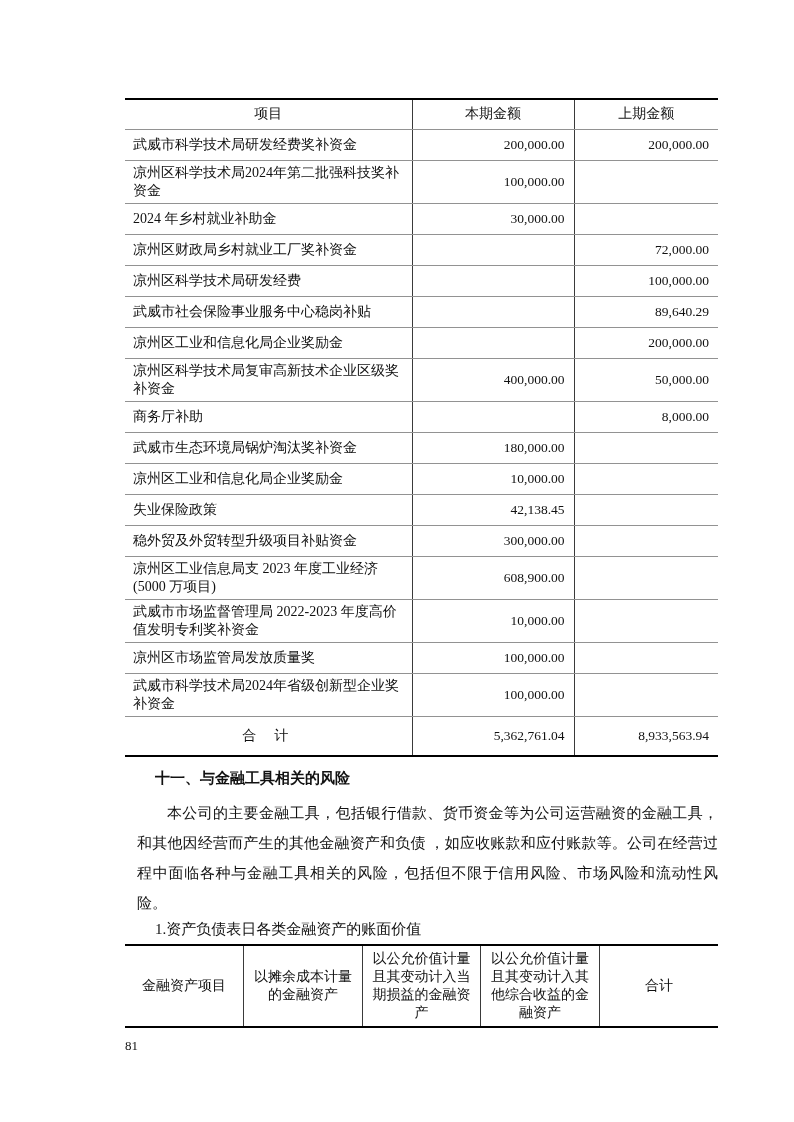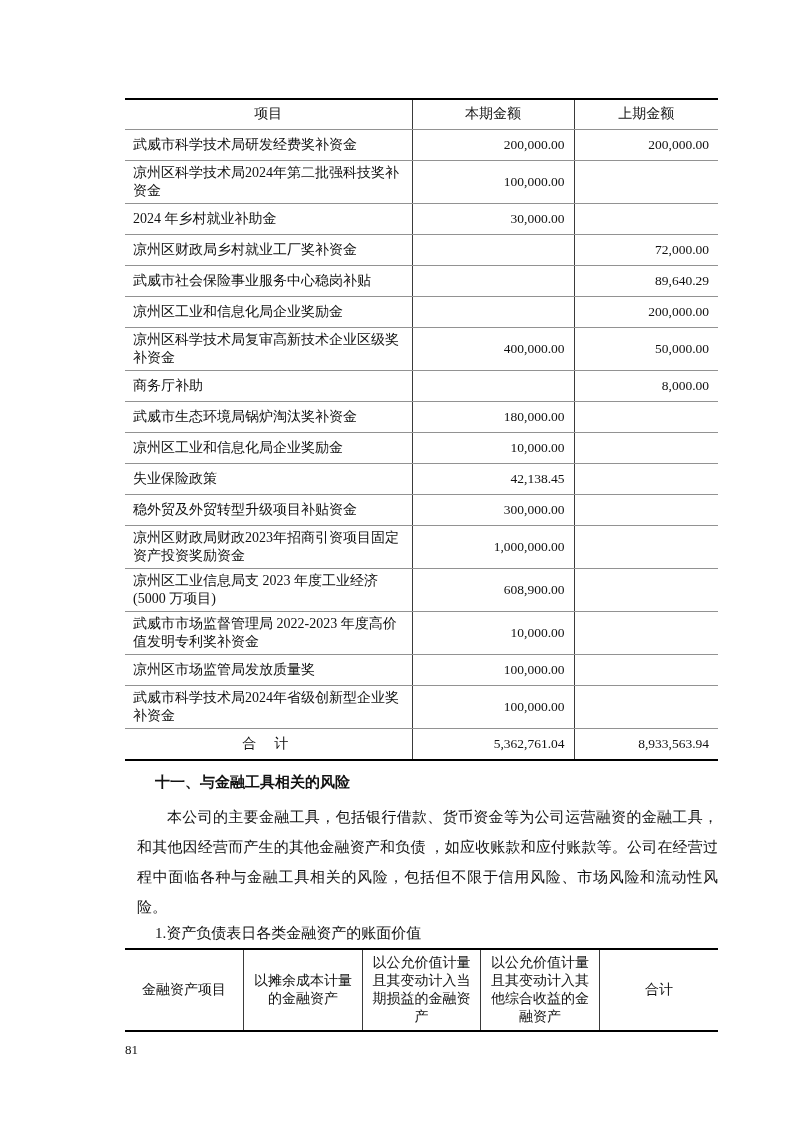--- a/index.html
+++ b/index.html
@@ -57,21 +57,21 @@
   }
   .subsidy-table td.num {
     text-align: right;
     padding: 3px 9px 3px 2px;
     height: 31px;
     font-size: 13.5px;
   }
   .subsidy-table tr.total-row td.label {
     text-align: center;
     letter-spacing: 2px;
-    height: 32px;
+    height: 40px;
   }
 
   
   .assets-table th {
     width: 20%;
     text-align: center;
     padding: 4px 3px;
     line-height: 18px;
     height: 73px;
   }
@@ -138,20 +138,25 @@
         <td class="item">2024 年乡村就业补助金</td>
         <td class="num">30,000.00</td>
         <td class="num"></td>
       </tr>
       <tr>
         <td class="item">凉州区财政局乡村就业工厂奖补资金</td>
         <td class="num"></td>
         <td class="num">72,000.00</td>
       </tr>
       <tr>
+        <td class="item">凉州区科学技术局研发经费</td>
+        <td class="num"></td>
+        <td class="num">100,000.00</td>
+      </tr>
+      <tr>
         <td class="item">武威市社会保险事业服务中心稳岗补贴</td>
         <td class="num"></td>
         <td class="num">89,640.29</td>
       </tr>
       <tr>
         <td class="item">凉州区工业和信息化局企业奖励金</td>
         <td class="num"></td>
         <td class="num">200,000.00</td>
       </tr>
       <tr>
@@ -175,25 +180,20 @@
         <td class="num"></td>
       </tr>
       <tr>
         <td class="item">失业保险政策</td>
         <td class="num">42,138.45</td>
         <td class="num"></td>
       </tr>
       <tr>
         <td class="item">稳外贸及外贸转型升级项目补贴资金</td>
         <td class="num">300,000.00</td>
-        <td class="num"></td>
-      </tr>
-      <tr>
-        <td class="item">凉州区财政局财政2023年招商引资项目固定资产投资奖励资金</td>
-        <td class="num">1,000,000.00</td>
         <td class="num"></td>
       </tr>
       <tr>
         <td class="item">凉州区工业信息局支 2023 年度工业经济(5000 万项目)</td>
         <td class="num">608,900.00</td>
         <td class="num"></td>
       </tr>
       <tr>
         <td class="item">武威市市场监督管理局 2022-2023 年度高价值发明专利奖补资金</td>
         <td class="num">10,000.00</td>

